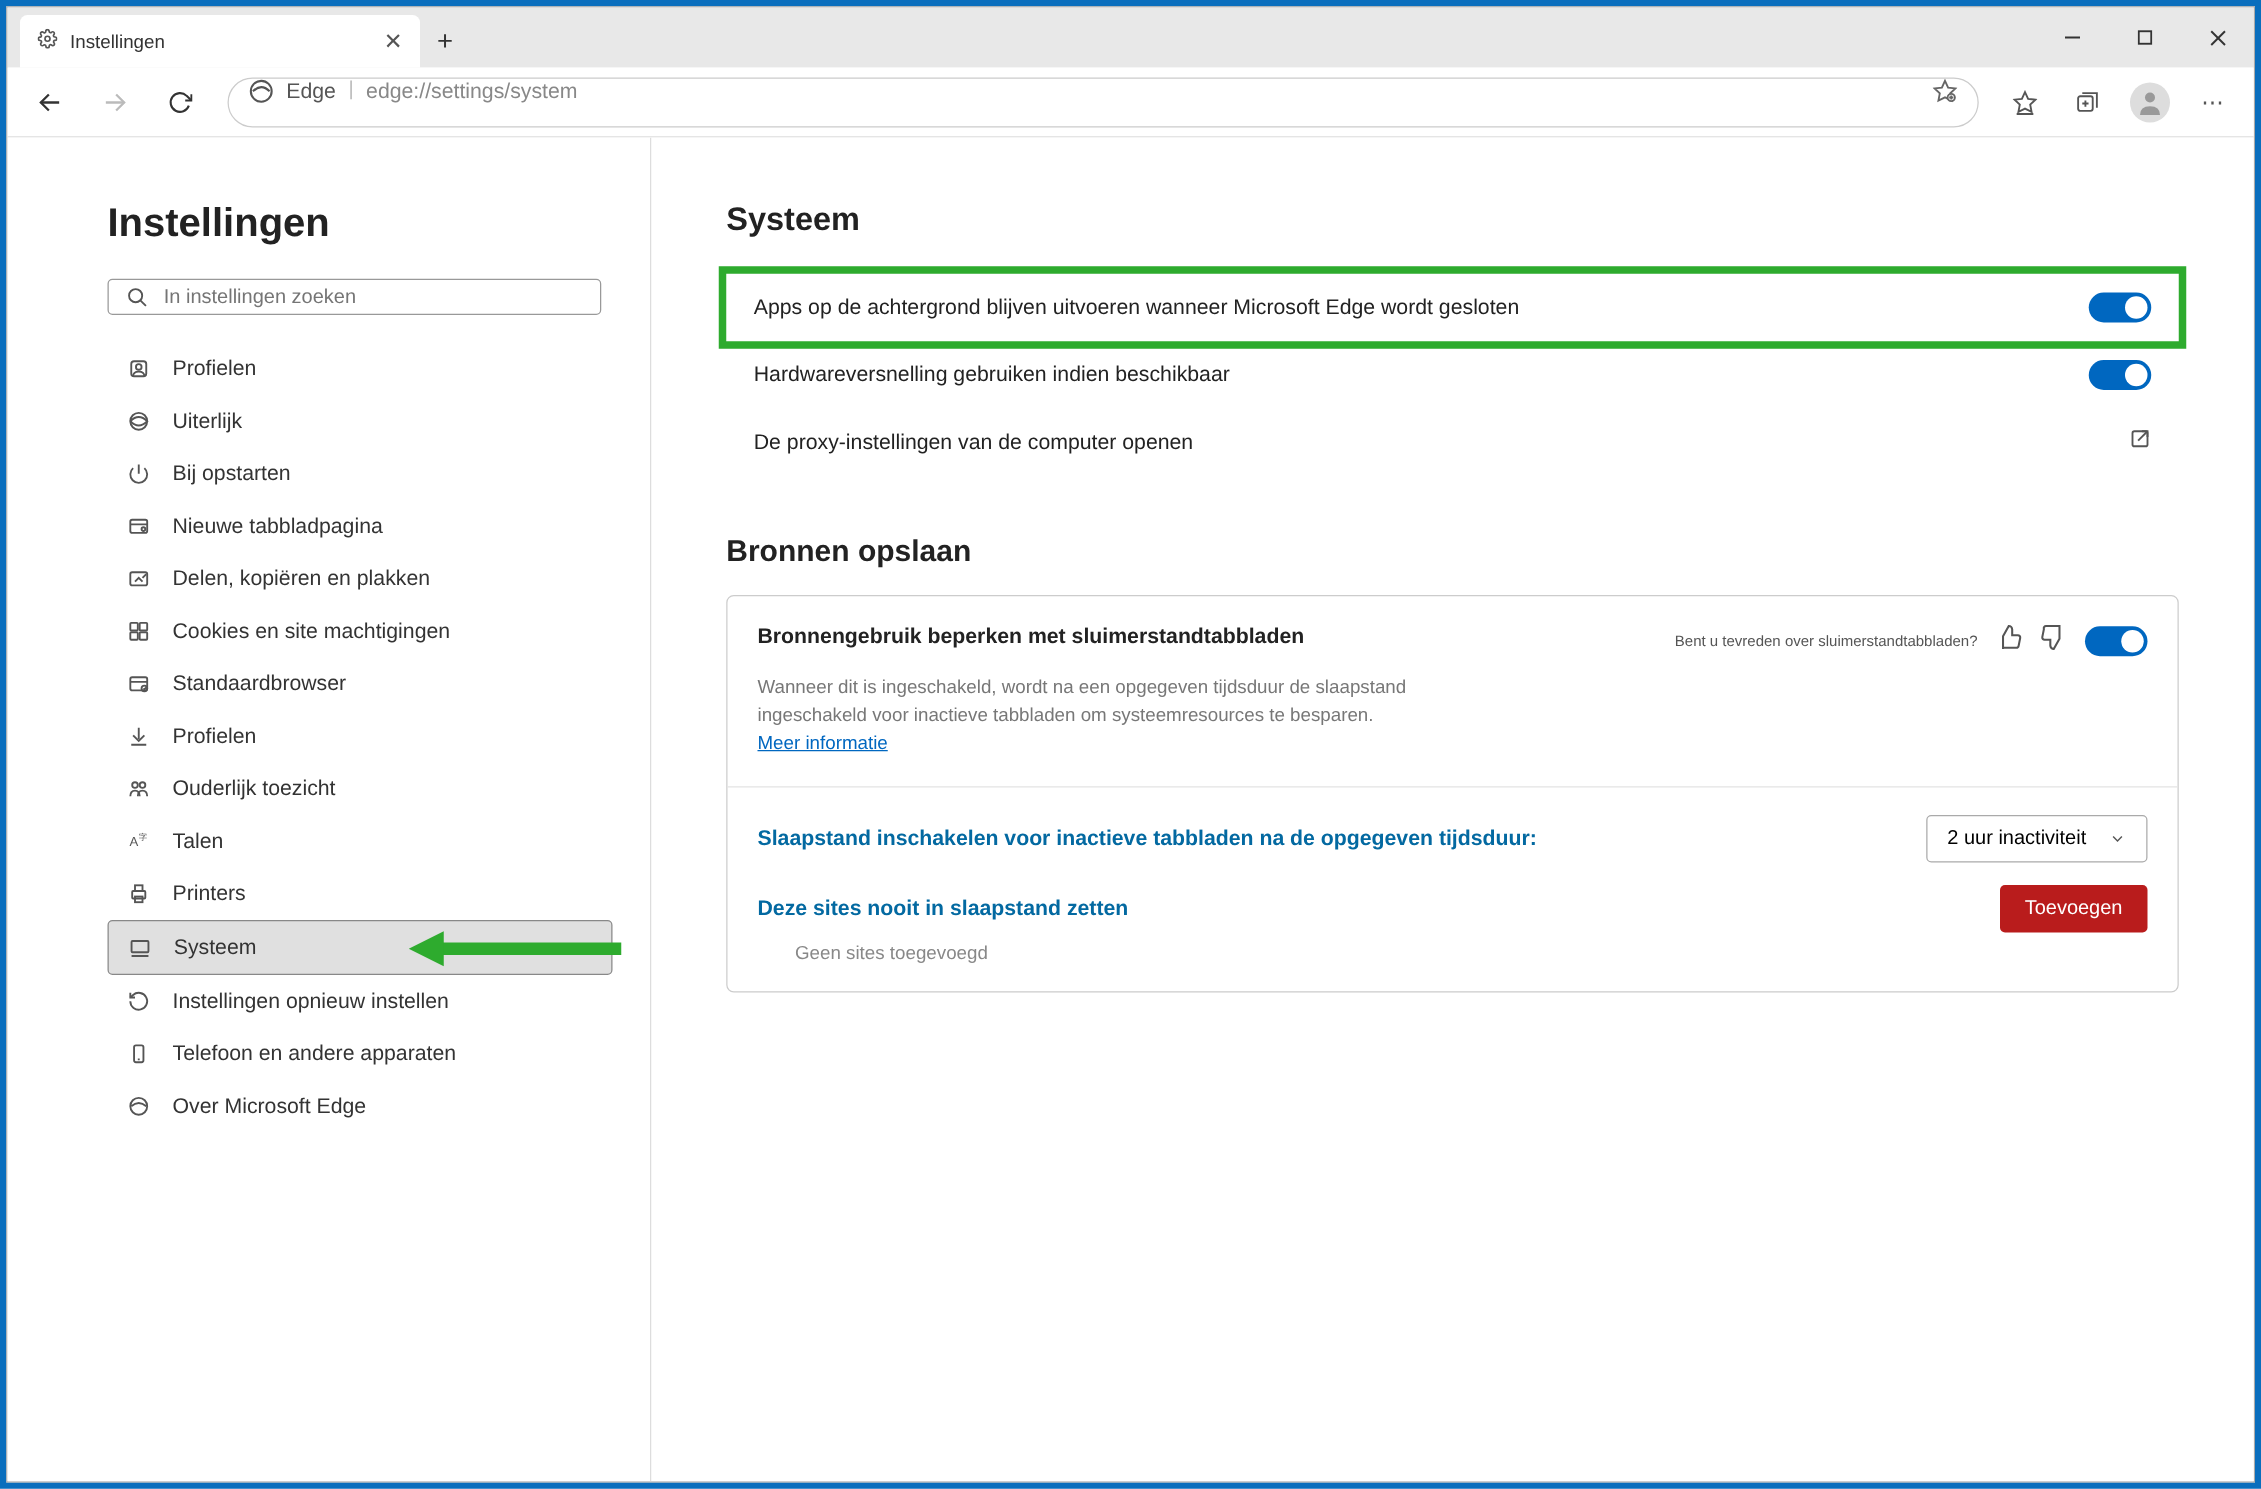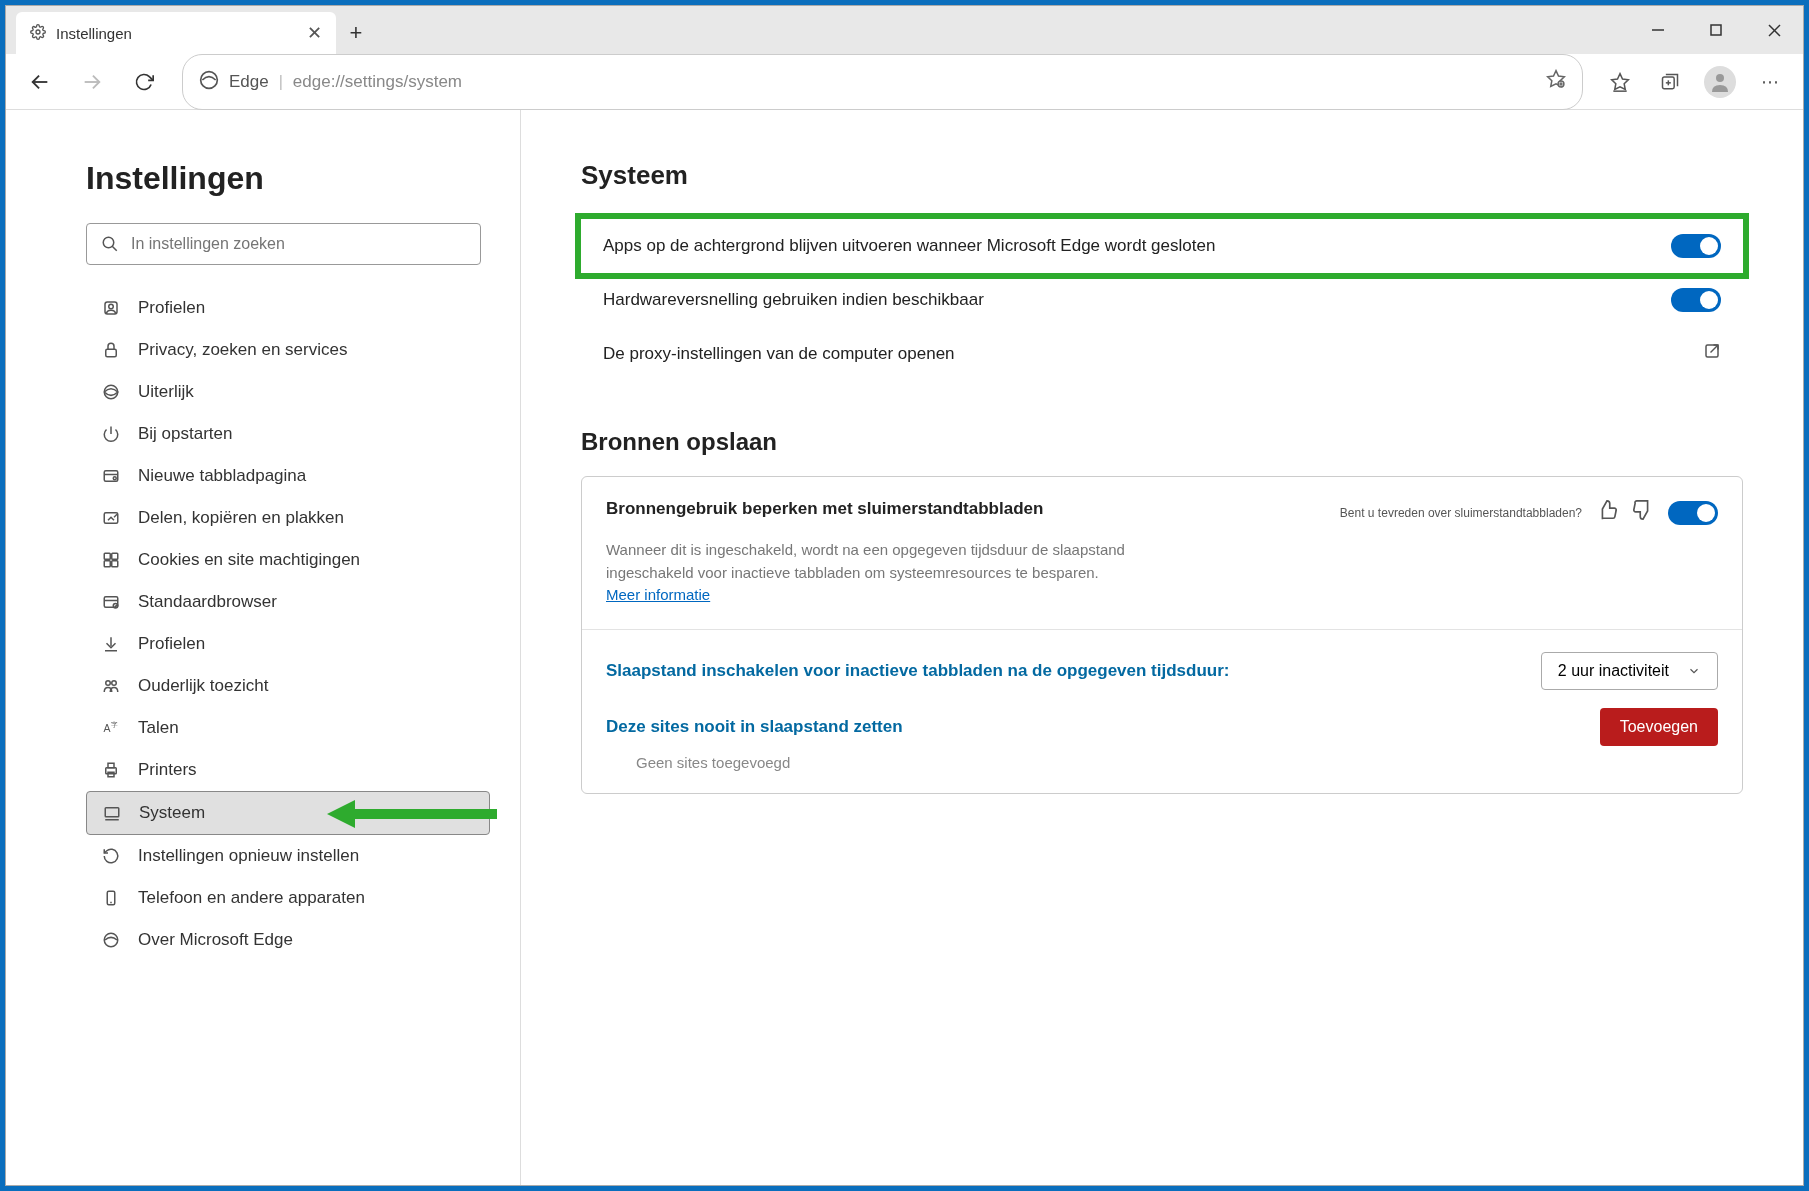--- a/index.html
+++ b/index.html
@@ -7,32 +7,32 @@
 .window { background: #f1f1f1; margin: 5px; height: 1181px; display: flex; flex-direction: column; border: 1px solid #aaa; }
 .titlebar { height: 48px; background: #e8e8e8; display: flex; align-items: stretch; }
 .tab { background: #fff; border-radius: 6px 6px 0 0; margin: 6px 0 0 10px; padding: 0 14px; display: flex; align-items: center; gap: 10px; min-width: 320px; height: 42px; font-size: 15px; color: #333; }
 .tab .close { margin-left: auto; font-size: 18px; color: #555; }
 .newtab { width: 40px; display: flex; align-items: center; justify-content: center; font-size: 22px; color: #333; margin-top: 6px; }
 .winctrl { margin-left: auto; display: flex; }
 .winctrl div { width: 58px; display: flex; align-items: center; justify-content: center; font-size: 14px; color: #333; }
 .toolbar { height: 56px; background: #fff; display: flex; align-items: center; padding: 0 12px; gap: 8px; border-bottom: 1px solid #ddd; }
 .navbtn { width: 44px; height: 44px; display: flex; align-items: center; justify-content: center; font-size: 20px; color: #333; border-radius: 4px; }
 .navbtn.disabled { color: #bbb; }
-.urlbar { flex: 1; height: 56px; background: #fff; border: 1px solid #ccc; border-radius: 20px; display: flex; align-items: center; padding: 0 16px; gap: 10px; margin: 0 8px; }
+.urlbar { flex: 1; height: 40px; background: #fff; border: 1px solid #ccc; border-radius: 20px; display: flex; padding: 0 16px; gap: 10px; margin: 0 8px; }
 .urlbar .sitename { color: #555; font-size: 17px; }
 .urlbar .sep { color: #bbb; }
 .urlbar .url { color: #888; font-size: 17px; }
 .star { margin-left: auto; color: #666; font-size: 18px; }
 .toolicon { width: 42px; height: 42px; display: flex; align-items: center; justify-content: center; font-size: 18px; color: #555; }
 .avatar { width: 32px; height: 32px; border-radius: 50%; background: #ddd; display: flex; align-items: center; justify-content: center; }
 .avatar svg { width: 24px; height: 24px; }
 .content { flex: 1; display: flex; background: #fff; overflow: hidden; }
 .sidebar { width: 515px; border-right: 1px solid #ddd; padding: 50px 30px 30px 80px; }
 .sidebar h1 { font-size: 32px; font-weight: 600; color: #222; margin-bottom: 26px; }
-.searchbox { border: 1px solid #999; border-radius: 4px; height: 42px; display: flex; align-items: center; padding: 0 14px; gap: 12px; margin-bottom: 22px; width: 395px; }
+.searchbox { border: 1px solid #999; border-radius: 4px; height: 29px; display: flex; align-items: center; padding: 0 14px; gap: 12px; margin-bottom: 22px; width: 395px; }
 .searchbox input { border: none; outline: none; font-size: 16px; flex: 1; }
 .nav { list-style: none; }
 .nav li { display: flex; align-items: center; gap: 16px; padding: 11px 14px; font-size: 17px; color: #333; border-radius: 4px; cursor: pointer; }
 .nav li .ico { width: 22px; display: flex; justify-content: center; font-size: 18px; color: #555; }
 .nav li.active { background: #e0e0e0; border: 1px solid #888; }
 .main { flex: 1; padding: 50px 60px 30px 60px; overflow: auto; }
 .main h2 { font-size: 26px; font-weight: 600; color: #222; margin-bottom: 28px; }
 .main h3 { font-size: 24px; font-weight: 600; color: #222; margin: 48px 0 20px 0; }
 .row { display: flex; align-items: center; padding: 15px 22px; font-size: 17px; color: #222; }
 .row.highlight { outline: 6px solid #2eab2e; justify-content: flex-end; }
@@ -175,29 +175,20 @@
                   <rect x="4" y="4" width="16" height="16" rx="3"></rect>
                   <circle cx="12" cy="10" r="3"></circle>
                   <path d="M6 20 Q6 15 12 15 Q18 15 18 20"></path>
                 </svg>
               </span>
               <span>Profielen</span>
             </li>
         <li>
               <span class="ico">
                 <svg width="18" height="18" viewBox="0 0 24 24" fill="none" stroke="#555" stroke-width="2">
-                  <rect x="5" y="11" width="14" height="10" rx="2"></rect>
-                  <path d="M8 11V7a4 4 0 0 1 8 0v4"></path>
-                </svg>
-              </span>
-              <span>Privacy, zoeken en services</span>
-            </li>
-        <li>
-              <span class="ico">
-                <svg width="18" height="18" viewBox="0 0 24 24" fill="none" stroke="#555" stroke-width="2">
                   <circle cx="12" cy="12" r="9"></circle>
                   <path d="M3 12 Q12 3 21 12 Q12 21 3 12"></path>
                 </svg>
               </span>
               <span>Uiterlijk</span>
             </li>
         <li>
               <span class="ico">
                 <svg width="18" height="18" viewBox="0 0 24 24" fill="none" stroke="#555" stroke-width="2">
                   <path d="M18 6a9 9 0 1 1-12 0"></path>

